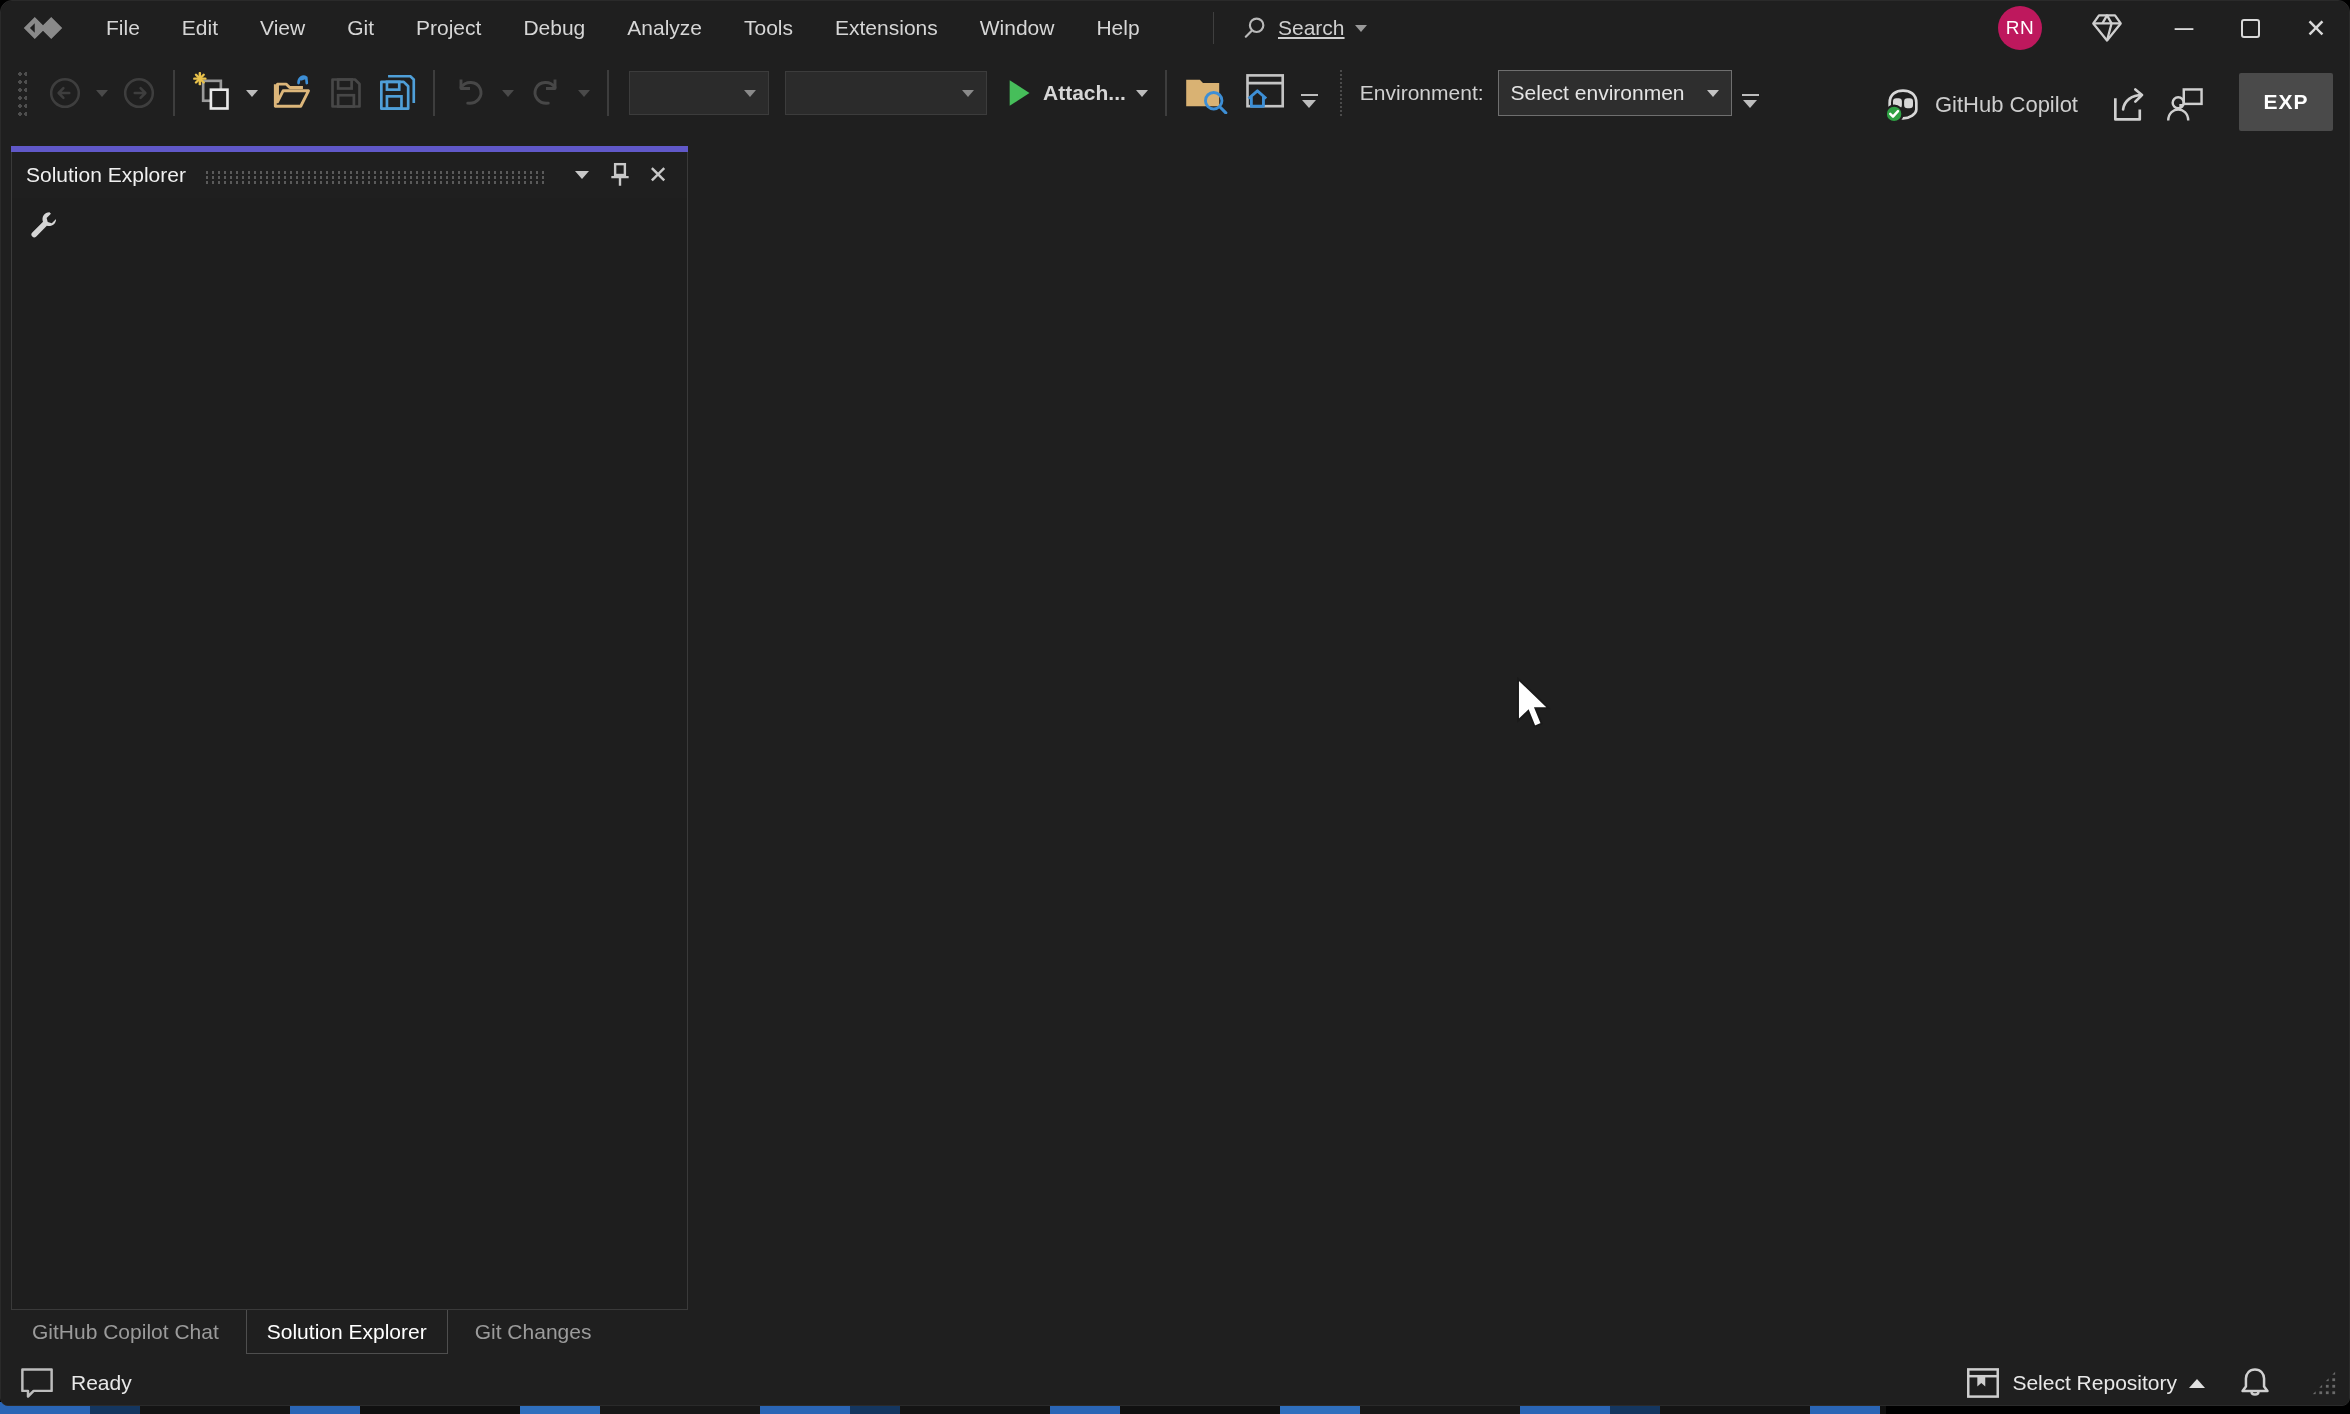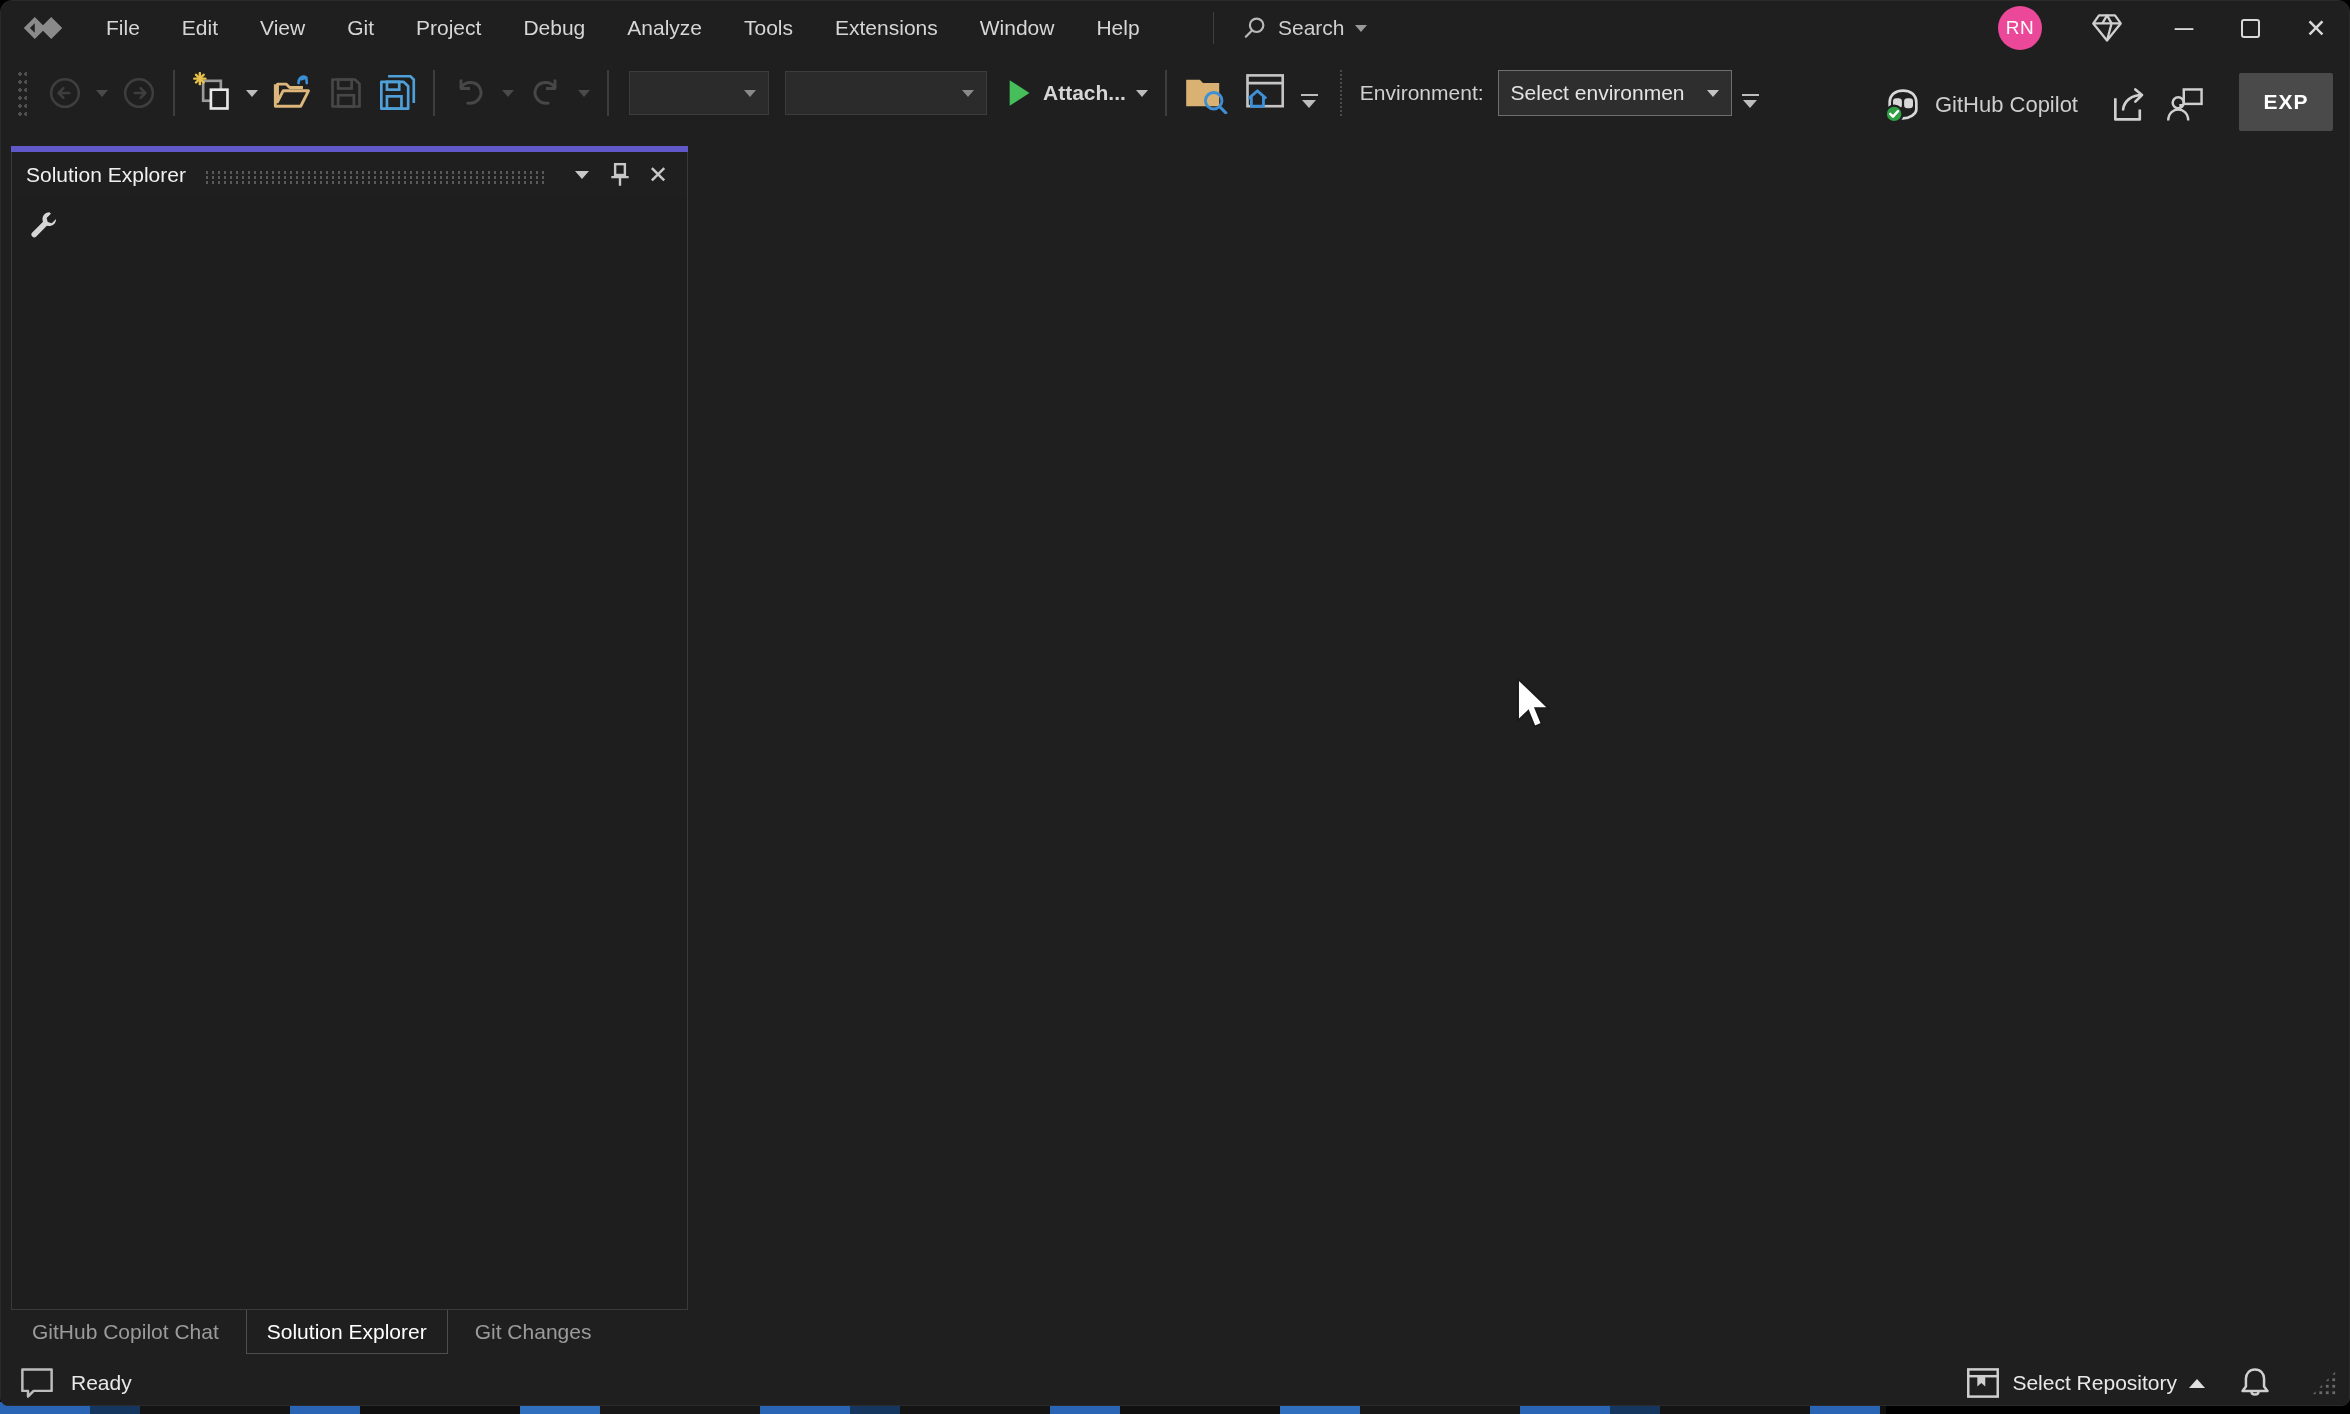--- a/index.html
+++ b/index.html
@@ -17,25 +17,25 @@
     border:1px solid #2a2a2a; }
 
   
   .titlebar { position:absolute; left:0; top:0; right:0; height:54px; display:flex; align-items:center; background:#1f1f1f; }
   .vslogo { margin-left:18px; width:48px; height:44px; flex:0 0 auto; }
   .menus { display:flex; margin-left:18px; }
   .menu-item { color:#d6d6d6; font-size:21px; padding:6px 21px; cursor:default; }
   .search-wrap { position:absolute; left:1212px; top:0; height:54px; display:flex; align-items:center; }
   .tb-vsep { width:1px; height:32px; background:#3f3f3f; }
   .search-inner { display:flex; align-items:center; margin-left:28px; }
-  .search-label { color:#cfcfcf; font-size:21px; margin:0 10px 0 10px; }
+  .search-label { color:#cfcfcf; font-size:21px; margin:0 10px 0 10px;text-decoration:underline; }
   .caret-down { width:0; height:0; border-left:7px solid transparent; border-right:7px solid transparent; border-top:8px solid #9a9a9a; }
   .caret-sm { border-left-width:6px; border-right-width:6px; border-top-width:7px; }
   .title-right { position:absolute; right:0; top:0; height:54px; display:flex; align-items:center; }
-  .avatar { width:44px; height:44px; border-radius:50%; background:#ec4899; color:#fff; font-size:19px;
+  .avatar { width:44px; height:44px; border-radius:50%; background:#be185d; color:#fff; font-size:19px;
     display:flex; align-items:center; justify-content:center; letter-spacing:0.5px; }
   .gem { margin-left:49px; }
   .winbtn { width:66px; height:54px; display:flex; align-items:center; justify-content:center; color:#d9d9d9; }
   .winbtn.min { margin-left:28px; font-size:26px; }
   .maxbox { width:19px; height:19px; border:2px solid #d9d9d9; border-radius:3px; }
   .winbtn.close { font-size:25px; }
 
   
   .toolbar { position:absolute; left:0; top:54px; right:0; height:76px; display:flex; align-items:center; background:#1f1f1f; padding-left:16px; }
   .grip-v { width:10px; height:46px; margin-right:16px;

